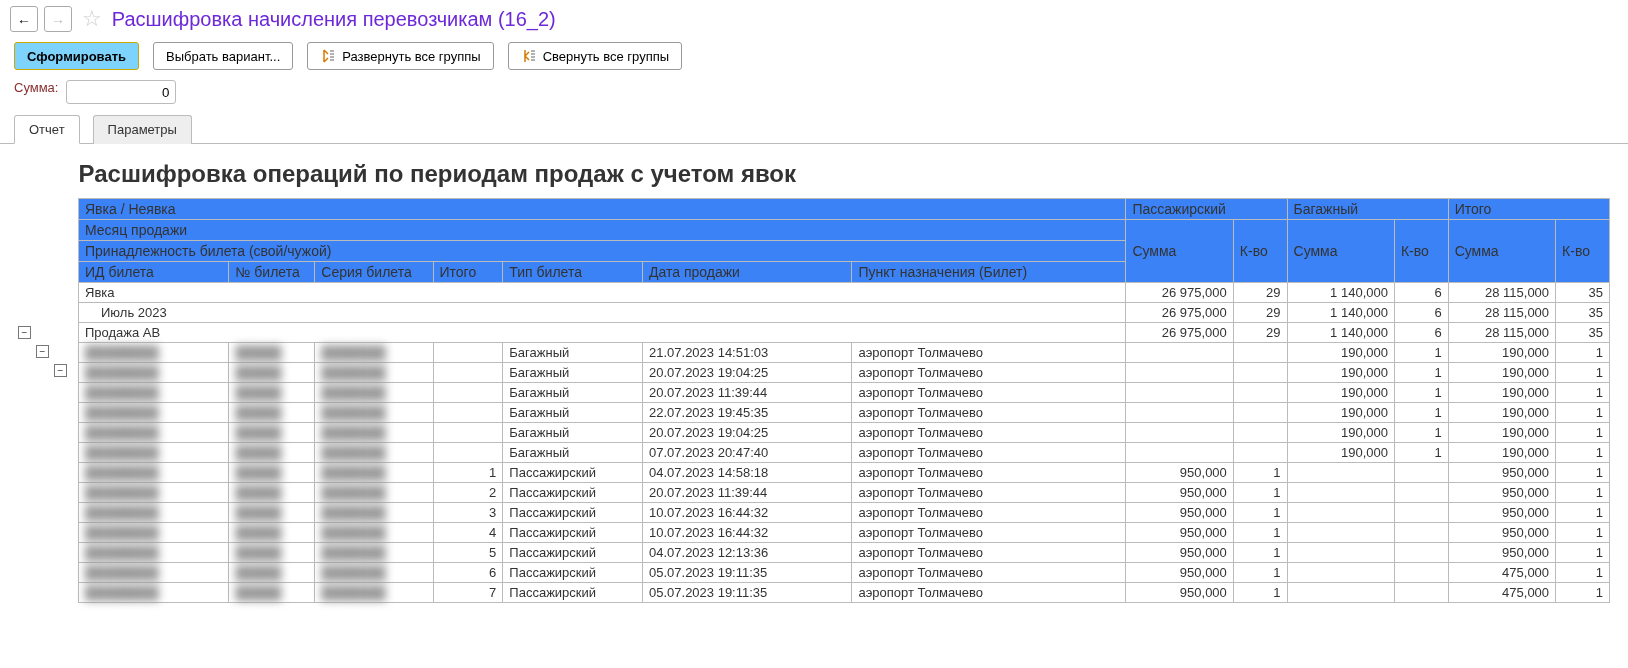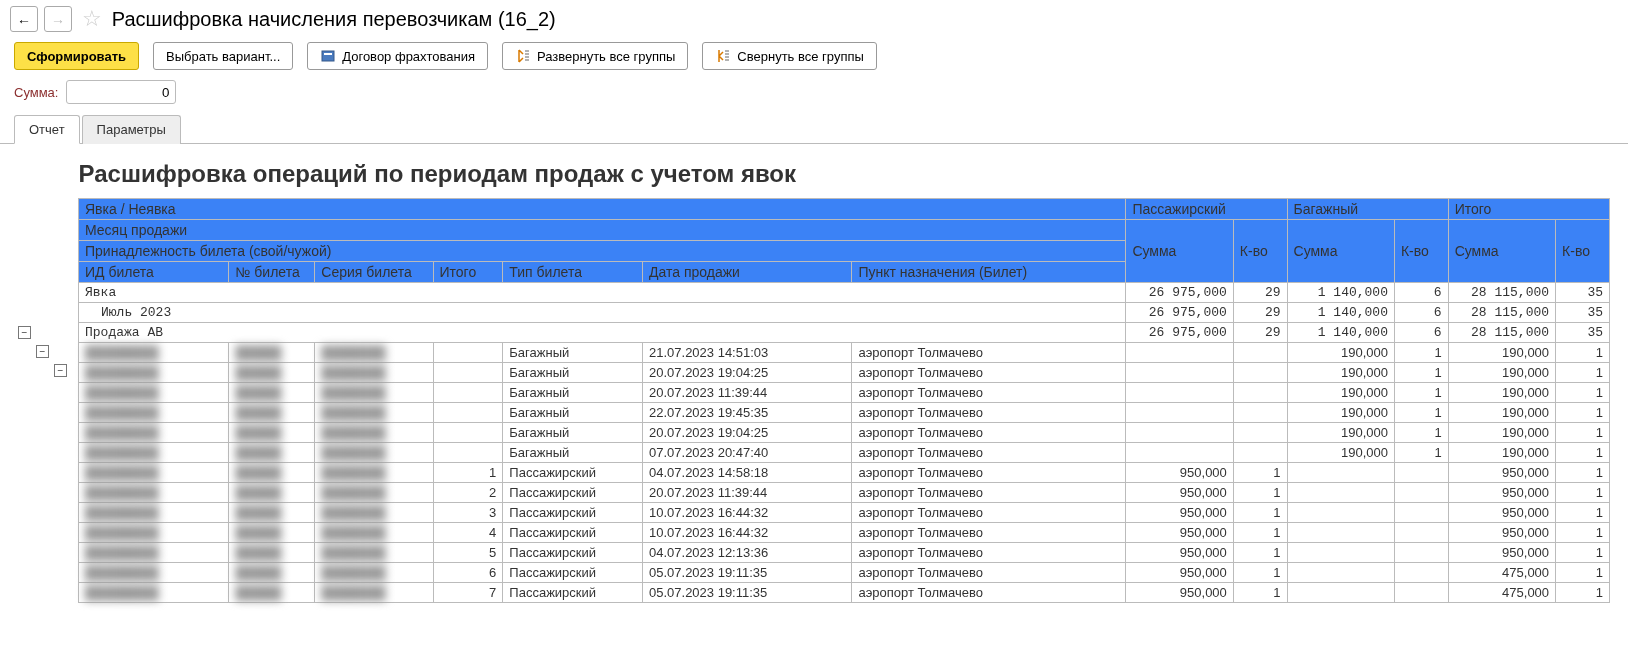--- a/index.html
+++ b/index.html
@@ -29,49 +29,48 @@
     font-size: 14px;
   }
   .nav-btn.disabled { color: #bbb; }
   .star-icon {
     font-size: 22px;
     color: #ccc;
     margin: 0 4px;
   }
   .page-title {
     font-size: 20px;
-    color: #000000;
+    color: #6d28d9;
   }
   .toolbar {
     display: flex;
     align-items: center;
     padding: 4px 14px 8px 14px;
     gap: 14px;
   }
   .btn {
     height: 28px;
     padding: 0 12px;
     border: 1px solid #999;
     background: #fff;
     border-radius: 3px;
     cursor: pointer;
     font-size: 13px;
     display: inline-flex;
     align-items: center;
     gap: 6px;
   }
   .btn-yellow {
-    background: #fde047;
+    background: #7dd3fc;
     border-color: #c9a800;
     font-weight: bold;
   }
   .icon-img { width: 16px; height: 16px; display:inline-block; }
   .sum-row {
     display: flex;
-    align-items: center;
     padding: 2px 14px 10px 14px;
     gap: 8px;
   }
   .sum-label { color: #8b2e2e; }
   .sum-input {
     width: 110px;
     height: 24px;
     border: 1px solid #bbb;
     border-radius: 3px;
     text-align: right;
@@ -81,21 +80,21 @@
     display: flex;
     border-bottom: 1px solid #bbb;
     padding-left: 14px;
   }
   .tab {
     padding: 6px 14px;
     border: 1px solid #bbb;
     border-bottom: none;
     background: #eee;
     cursor: pointer;
-    margin-right: 2px;
+    margin-right: 13px;
     border-radius: 3px 3px 0 0;
     position: relative;
     top: 1px;
   }
   .tab.active {
     background: #fff;
     border-bottom: 1px solid #fff;
   }
   .report-area {
     padding: 10px 18px;
@@ -140,21 +139,21 @@
     font-size: 24px;
     font-weight: bold;
     border: none;
     padding: 6px 0 10px 0;
   }
   .hdr td {
     font-size: 14px;
     background: #3b82f6;
   }
   .num { text-align: right; }
-  .grp td { background: #fff; font-family: Liberation Mono, monospace; }
+  .grp td { background: #fff; }
   .blur {
     filter: blur(4px);
     color: #999;
   }
   col.w-id { width: 140px; }
   col.w-tnum { width: 80px; }
   col.w-ser { width: 110px; }
   col.w-seat { width: 65px; }
   col.w-type { width: 130px; }
   col.w-date { width: 195px; }
@@ -168,29 +167,20 @@
 <div class="header-bar">
   <button class="nav-btn">←</button>
   <button class="nav-btn disabled">→</button>
   <span class="star-icon">☆</span>
   <span class="page-title">Расшифровка начисления перевозчикам (16_2)</span>
 </div>
 
 <div class="toolbar">
   <button class="btn btn-yellow">Сформировать</button>
   <button class="btn">Выбрать вариант...</button>
-  <button class="btn">
-    <span class="icon-img">
-      <svg viewBox="0 0 16 16">
-          <rect x="2" y="3" width="12" height="10" fill="#4a7bbf" stroke="#34588a"></rect>
-          <rect x="4" y="5" width="8" height="2" fill="#fff"></rect>
-        </svg>
-    </span>
-    <span>Договор фрахтования</span>
-  </button>
   <button class="btn">
     <span class="icon-img">
       <svg viewBox="0 0 16 16">
           <path d="M4 2v12M4 2l4 4M4 14l4-4" stroke="#d97a00" stroke-width="1.5" fill="none"></path>
           <path d="M10 3h4M10 6h4M10 9h4M10 12h4" stroke="#666"></path>
         </svg>
     </span>
     <span>Развернуть все группы</span>
   </button>
   <button class="btn">

